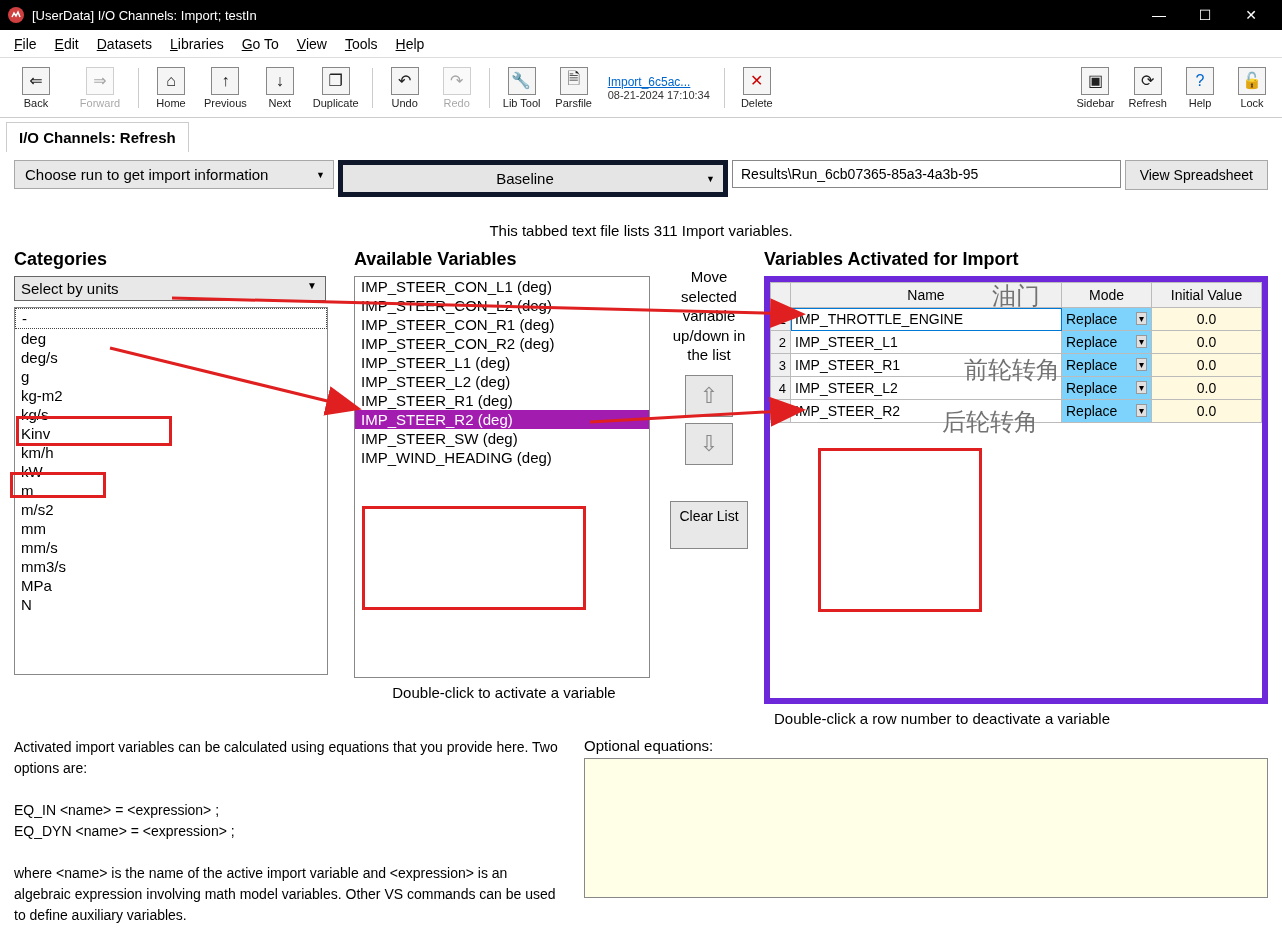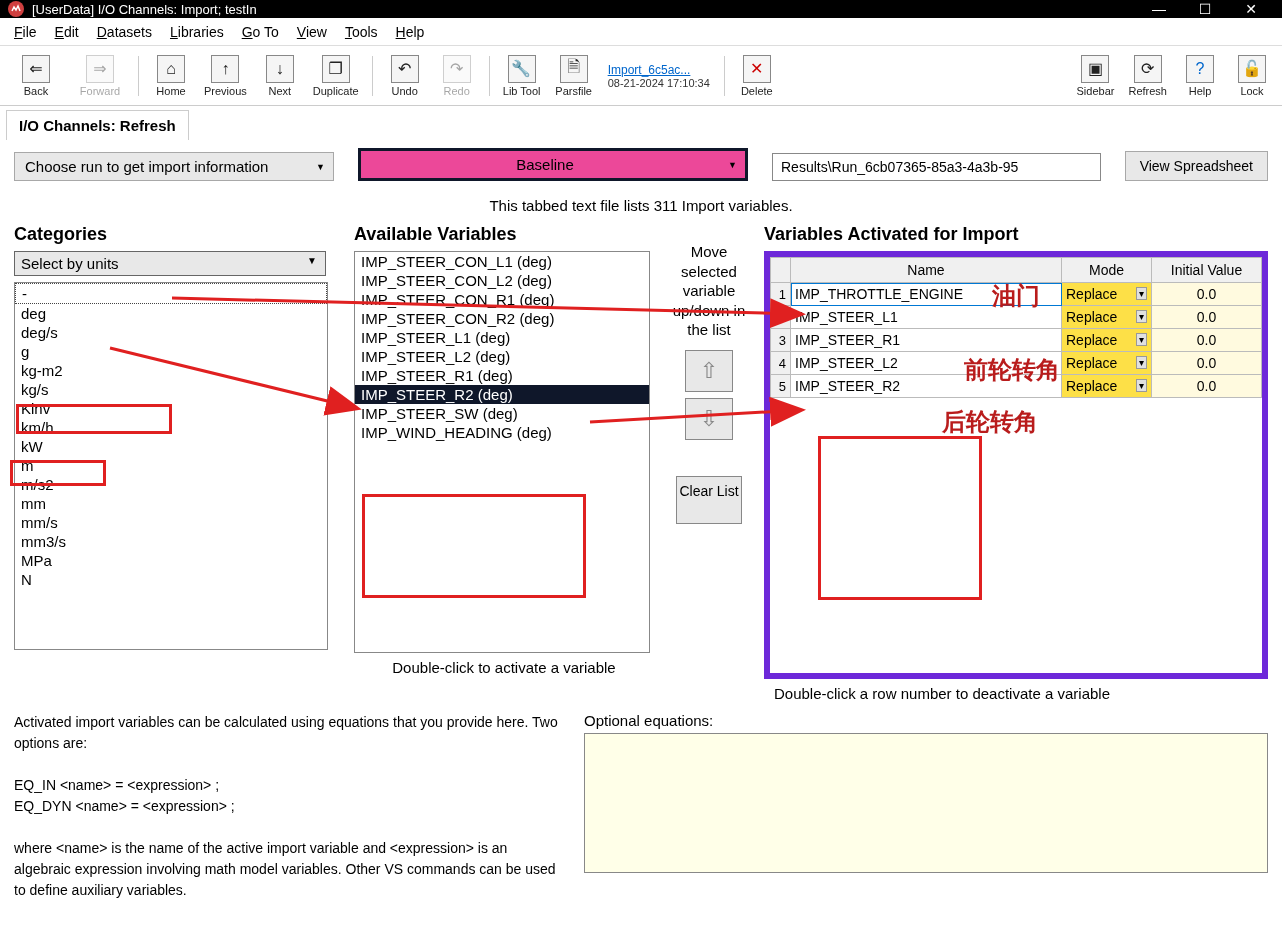--- a/index.html
+++ b/index.html
@@ -1,19 +1,19 @@
 <!DOCTYPE html>
 <html><head>
 <meta charset="utf-8">
 <style>
 * { margin: 0; padding: 0; box-sizing: border-box; font-family: "Segoe UI", Tahoma, sans-serif; }
 body { background: #fff; width: 1282px; height: 928px; overflow: hidden; position: relative; }
 
 
-.titlebar { background: #000; color: #fff; height: 18px; display: flex; align-items: center; padding: 0 8px; font-size: 13px; }
+.titlebar { background: #000; color: #fff; height: 30px; display: flex; align-items: center; padding: 0 8px; font-size: 13px; }
 .titlebar-icon { width: 16px; height: 16px; background: #d04040; border-radius: 50%; margin-right: 8px; display: flex; align-items: center; justify-content: center; }
 .titlebar-title { flex: 1; }
 .titlebar-btns { display: flex; gap: 0; }
 .titlebar-btn { width: 46px; height: 30px; display: flex; align-items: center; justify-content: center; color: #fff; font-size: 14px; }
 
 
 .menubar { height: 28px; display: flex; align-items: center; padding: 0 6px; border-bottom: 1px solid #ddd; font-size: 14px; gap: 2px; }
 .menu-item { padding: 2px 8px; cursor: default; }
 .menu-item u { text-decoration: underline; }
 
@@ -29,24 +29,24 @@
 .tool-recent .rname { color: #0066cc; text-decoration: underline; }
 .tool-recent .rdate { font-size: 11px; color: #333; }
 .toolbar-spacer { flex: 1; }
 
 
 .tabrow { padding: 4px 6px 0 6px; display: flex; }
 .tab-active { background: #fff; border: 1px solid #ccc; border-bottom: none; padding: 6px 12px; font-size: 15px; font-weight: bold; }
 
 
 .content { padding: 8px 14px; position: relative; }
-.top-row { display: flex; gap: 24px; align-items: flex-end; margin-bottom: 16px; }
+.top-row { display: flex; gap: 4px; align-items: flex-start; margin-bottom: 25px; }
 .dropdown-btn { background: #e8e8e8; border: 1px solid #a8a8a8; padding: 5px 26px 5px 10px; font-size: 15px; position: relative; min-width: 320px; text-align: left; }
 .dropdown-btn::after { content: "▼"; position: absolute; right: 8px; top: 50%; transform: translateY(-50%); font-size: 9px; }
-.baseline-dd { background: #ec4899; border: 3px solid #0f172a; min-width: 380px; text-align: center; flex: 0 0 390px; }
+.baseline-dd { background: #e5e5e5; border: 5px solid #0f172a; min-width: 380px; text-align: center; flex: 0 0 390px; }
 .path-input { flex: 1; border: 1px solid #888; padding: 5px 8px; font-size: 14px; }
 .view-btn { background: #e8e8e8; border: 1px solid #a8a8a8; padding: 6px 14px; font-size: 14px; }
 
 .info-line { text-align: center; font-size: 15px; margin: 4px 0 10px 0; }
 
 
 .main-cols { display: flex; gap: 10px; }
 .col-cat { width: 330px; }
 .col-avail { width: 300px; }
 .col-move { width: 90px; display: flex; flex-direction: column; align-items: center; padding-top: 18px; }
@@ -59,51 +59,51 @@
 .select-by-units::after { content: "▼"; position: absolute; right: 8px; font-size: 10px; }
 .red-box-1 { position: absolute; border: 3px solid #e02020; left: 16px; top: 264px; width: 156px; height: 30px; pointer-events: none; z-index: 10; }
 .unit-list { border: 1px solid #888; width: 314px; height: 368px; overflow-y: scroll; margin-top: 6px; font-size: 15px; }
 .unit-item { padding: 1px 6px; cursor: default; }
 .unit-item:first-child { border: 1px dotted #444; }
 .red-box-2 { position: absolute; border: 3px solid #e02020; left: 10px; top: 320px; width: 96px; height: 26px; pointer-events: none; z-index: 10; }
 
 
 .avail-list { border: 1px solid #888; width: 296px; height: 402px; overflow-y: scroll; font-size: 15px; position: relative; }
 .avail-item { padding: 1px 6px; cursor: default; }
-.avail-item.selected { background: #0f172a; color: #fff; }
+.avail-item.selected { background: #a21caf; color: #fff; }
 .red-box-3 { position: absolute; border: 3px solid #e02020; left: 362px; top: 354px; width: 224px; height: 104px; pointer-events: none; z-index: 10; }
 .hint-text { text-align: center; font-size: 15px; margin-top: 6px; }
 
 
 .move-text { font-size: 15px; text-align: center; line-height: 1.3; margin-bottom: 10px; }
 .arrow-btn { width: 48px; height: 42px; border: 1px solid #888; background: #e8e8e8; display: flex; align-items: center; justify-content: center; margin-bottom: 6px; font-size: 22px; color: #888; }
-.clear-btn { width: 66px; height: 48px; border: 1px solid #888; background: #e8e8e8; font-size: 14px; margin-top: 30px; text-align: center; line-height: 1.3; padding-top: 5px; }
+.clear-btn { width: 78px; height: 48px; border: 1px solid #888; background: #e8e8e8; font-size: 14px; margin-top: 30px; text-align: center; line-height: 1.3; padding-top: 5px; }
 
 
 .act-table-wrap { border: 6px solid #6d28d9; height: 428px; overflow: hidden; position: relative; }
 .act-table { width: 100%; border-collapse: collapse; font-size: 14px; }
 .act-table th { background: #f0f0f0; border: 1px solid #bbb; padding: 4px 6px; font-weight: normal; text-align: center; }
 .act-table td { border: 1px solid #bbb; padding: 3px 4px; }
 .act-table .rownum { width: 20px; text-align: right; background: #f0f0f0; font-size: 13px; padding-right: 4px; }
 .act-table .name-cell { background: #fff; }
-.act-table .mode-cell { background: #fde047; position: relative; padding-right: 18px; }
+.act-table .mode-cell { background: #7dd3fc; position: relative; padding-right: 18px; }
 .act-table .mode-cell::after { content: "▾"; position: absolute; right: 4px; top: 4px; font-size: 10px; background: #e0e0e0; border: 1px solid #999; padding: 0 2px; }
 .act-table .init-cell { background: #fffadf; text-align: center; }
 .row1 .name-cell { outline: 1px solid #0078d4; outline-offset: -1px; }
 .red-box-4 { position: absolute; border: 3px solid #e02020; left: 818px; top: 296px; width: 164px; height: 164px; pointer-events: none; z-index: 10; }
 
 
 .bottom-section { margin-top: 10px; display: flex; gap: 20px; }
 .bottom-left { width: 550px; font-size: 14px; line-height: 1.5; }
 .bottom-right { flex: 1; }
 .opt-eq-label { font-size: 15px; margin-bottom: 4px; }
 .eq-textarea { width: 100%; height: 140px; background: #ffffe8; border: 1px solid #888; resize: none; overflow: scroll; }
 
 
-.red-anno { position: absolute; color: #b91c1c; font-size: 24px; font-weight: bold; z-index: 20; pointer-events: none; }
+.red-anno { position: absolute; color: #737373; font-size: 24px; font-weight: normal; z-index: 20; pointer-events: none; }
 
 
 .arrow-svg { position: absolute; z-index: 15; pointer-events: none; }
 </style>
 </head>
 <body>
 
 <div class="titlebar">
   <div class="titlebar-icon">
     <svg width="10" height="10" viewBox="0 0 10 10">

